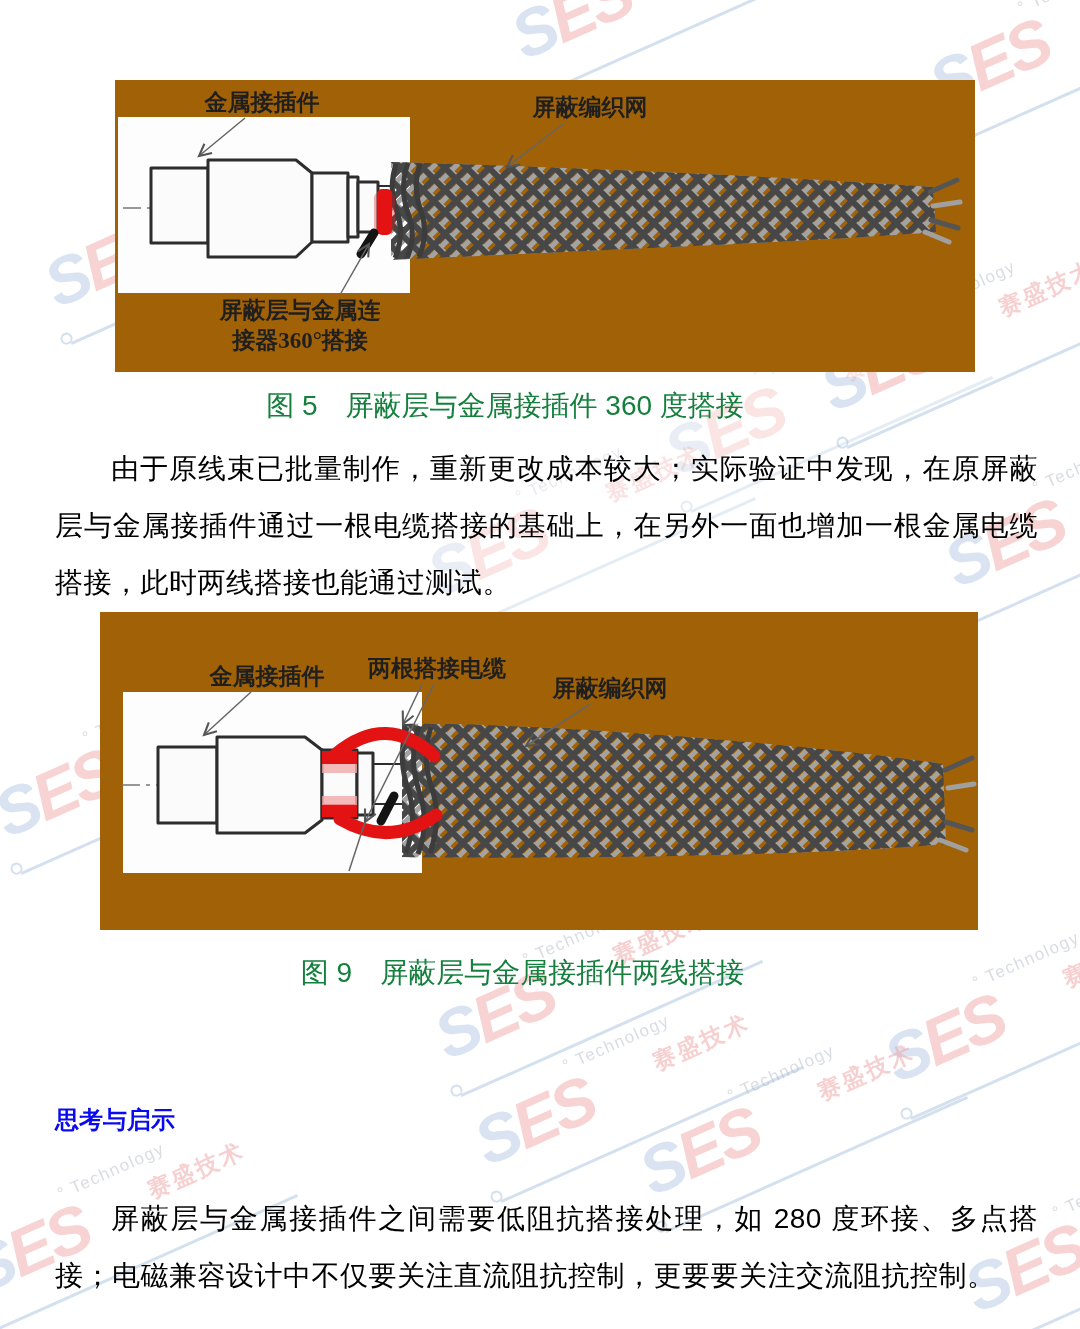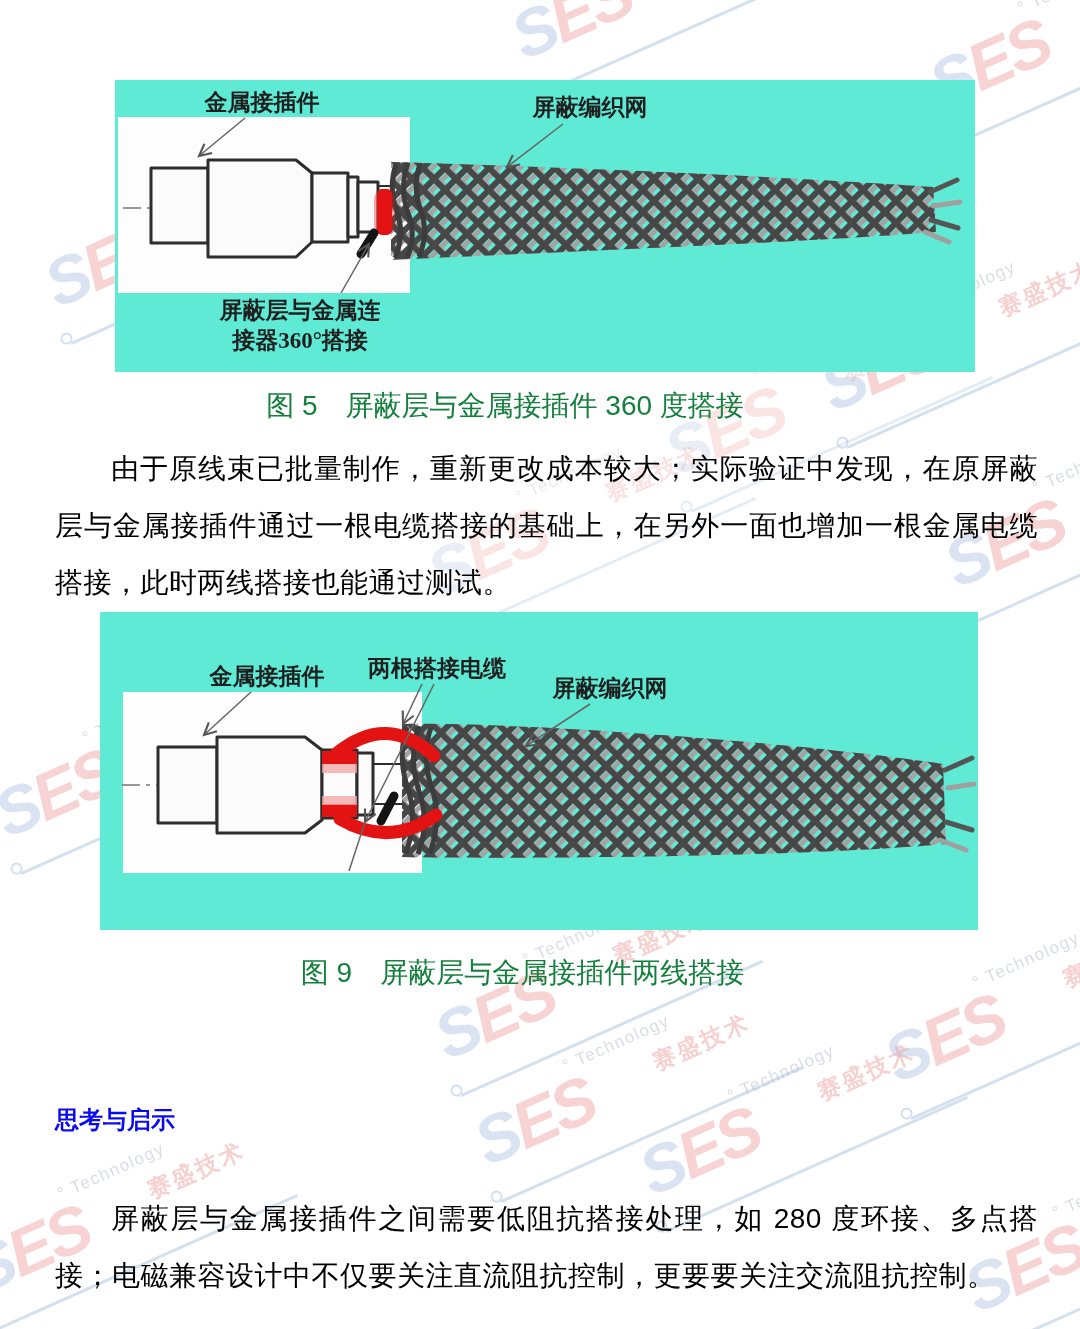--- a/index.html
+++ b/index.html
@@ -15,21 +15,21 @@
           letter-spacing:-3px;line-height:1;white-space:nowrap;font-family:"Liberation Sans",sans-serif;}
   .wm-ses i{font-style:italic;}
   .wm-ses .b{color:#b7c9e4;}
   .wm-ses .r{color:#f0a9a9;}
   .wm-cn{position:absolute;left:200px;top:34px;font-weight:700;font-size:23px;color:#efa3a3;
          letter-spacing:3px;white-space:nowrap;}
   .wm-line{position:absolute;left:4px;top:112px;width:330px;height:2.5px;background:#a9c2de;}
   .wm-ring{position:absolute;left:-4px;top:101px;width:8px;height:8px;border:2px solid #a9c2de;border-radius:50%;}
 
   
-  .panel{position:absolute;background:#5eead4;z-index:2;}
+  .panel{position:absolute;background:#a16207;z-index:2;}
   .panel svg{display:block;}
   .figlabel{font-family:"Liberation Serif","DejaVu Serif",serif;font-weight:700;font-size:23px;fill:#1f1f1f;}
 
   
   .caption{position:absolute;z-index:3;text-align:center;font-size:28px;color:#15803d;line-height:40px;}
   .para{position:absolute;z-index:3;font-size:28px;color:#000000;line-height:57px;
         text-align:justify;text-indent:2em;letter-spacing:.5px;}
   .heading{position:absolute;z-index:3;font-size:24px;font-weight:700;color:#0a0af0;line-height:40px;}
 </style>
 </head>

